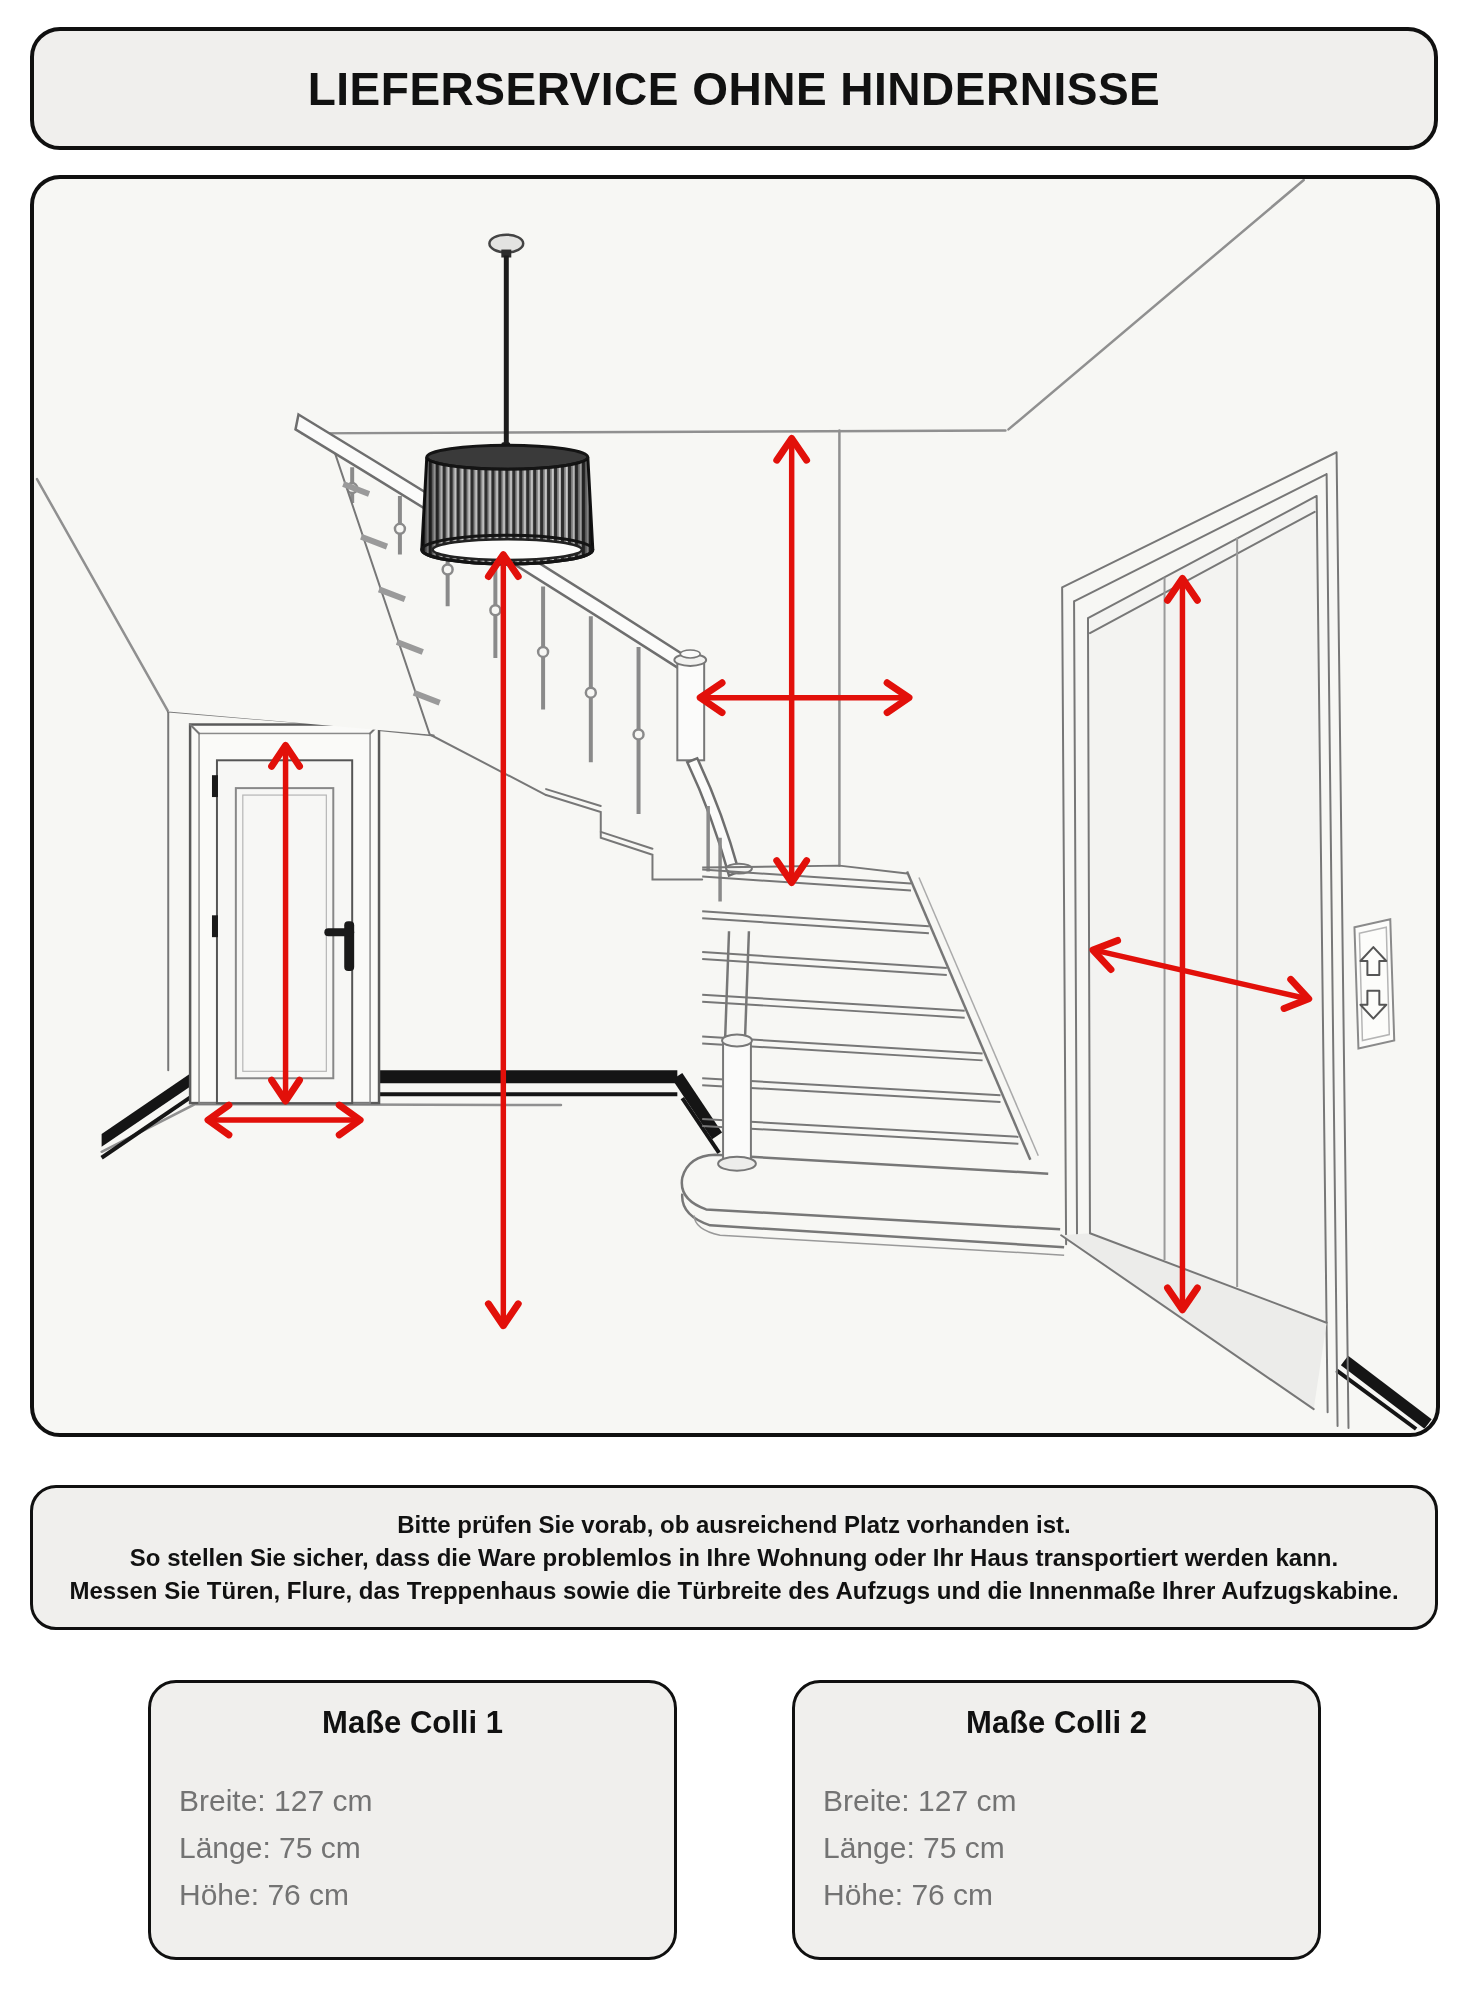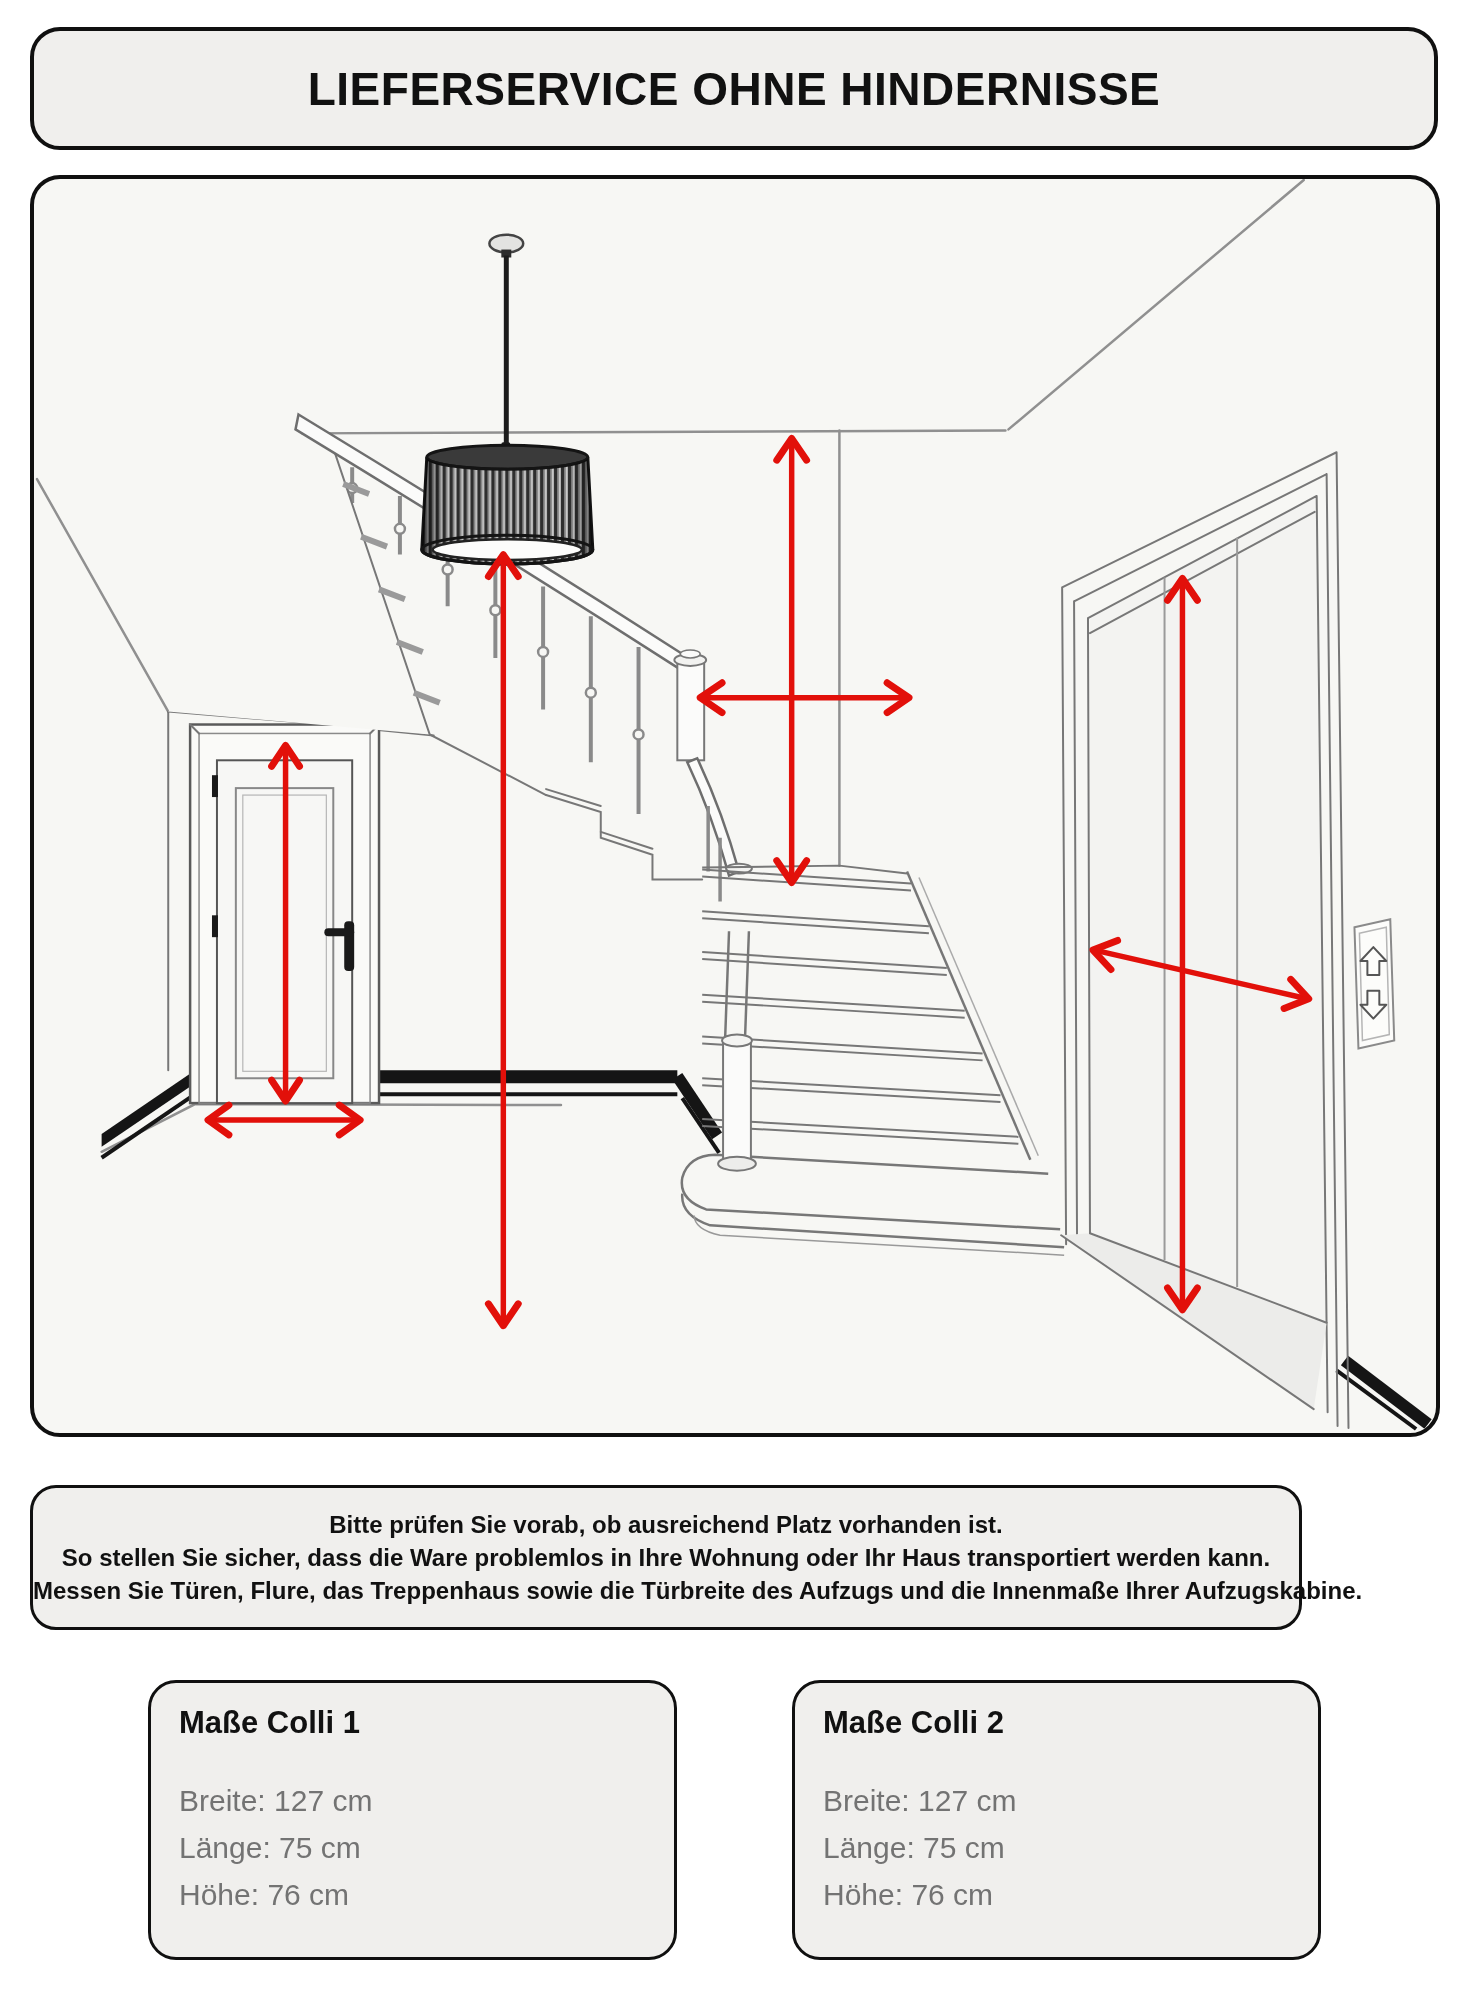--- a/index.html
+++ b/index.html
@@ -6,27 +6,27 @@
   .page{position:relative;width:1468px;height:2000px;background:#fff;
         font-family:"Liberation Sans",sans-serif;color:#111;overflow:hidden;padding-left:47px;}
   .panel{position:absolute;box-sizing:border-box;background:var(--panel-bg,#f0efed);
          border:4px solid var(--border-col,#101010);}
   .header-box{left:30px;top:27px;width:1408px;height:123px;border-radius:30px;
               display:flex;align-items:center;justify-content:center;}
   .header-box h1{margin:0;font-size:46px;font-weight:bold;letter-spacing:.5px;}
   .illustration-box{left:30px;top:175px;width:1410px;height:1262px;border-radius:30px;
                     background:var(--illus-bg,#f7f7f4);overflow:hidden;}
   .illustration-box svg{display:block;width:100%;height:100%;}
-  .info-box{left:30px;top:1485px;width:1272px;height:145px;border-width:3px;border-radius:26px;
+  .info-box{left:30px;top:1485px;width:1408px;height:145px;border-width:3px;border-radius:26px;
             display:flex;flex-direction:column;justify-content:center;text-align:center;}
   .info-box p{margin:0;font-size:24px;font-weight:bold;line-height:33px;white-space:nowrap;}
   .colli-box{top:1680px;width:529px;height:280px;border-width:3px;border-radius:28px;
              padding:22px 28px;}
   .colli-1{left:148px;} .colli-2{left:792px;}
-  .colli-box h2{margin:0 0 36px 0;font-size:31px;font-weight:bold;}
+  .colli-box h2{margin:0 0 36px 0;font-size:31px;font-weight:bold;text-align:center;}
   .colli-box p{margin:0;font-size:30px;line-height:47px;font-weight:400;color:#737373;}
   
   .ln{stroke:#909090;stroke-width:2.5;fill:none;stroke-linecap:round;}
   .ln2{stroke:#777;stroke-width:2;fill:none;stroke-linecap:round;}
   .dark{stroke:#151515;fill:none;stroke-linecap:butt;}
   .wood{fill:#fbfbfa;stroke:#777;stroke-width:2;}
   .red{stroke:var(--accent,#e2100a);fill:none;stroke-linecap:round;stroke-linejoin:round;}
   .red-shaft{stroke-width:5.5;} .red-head{stroke-width:7;}
 </style>
 </head>

